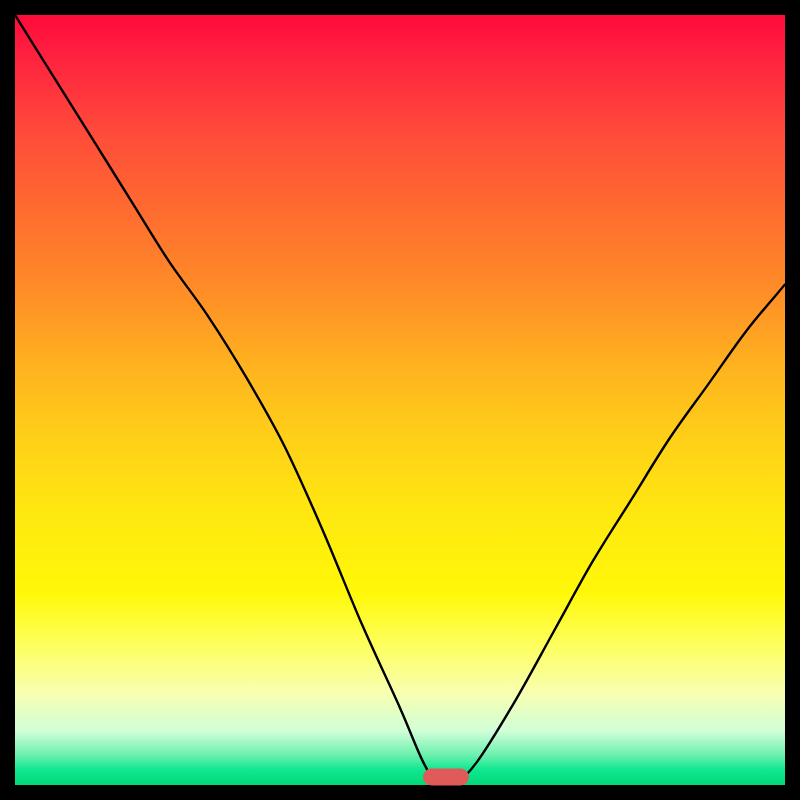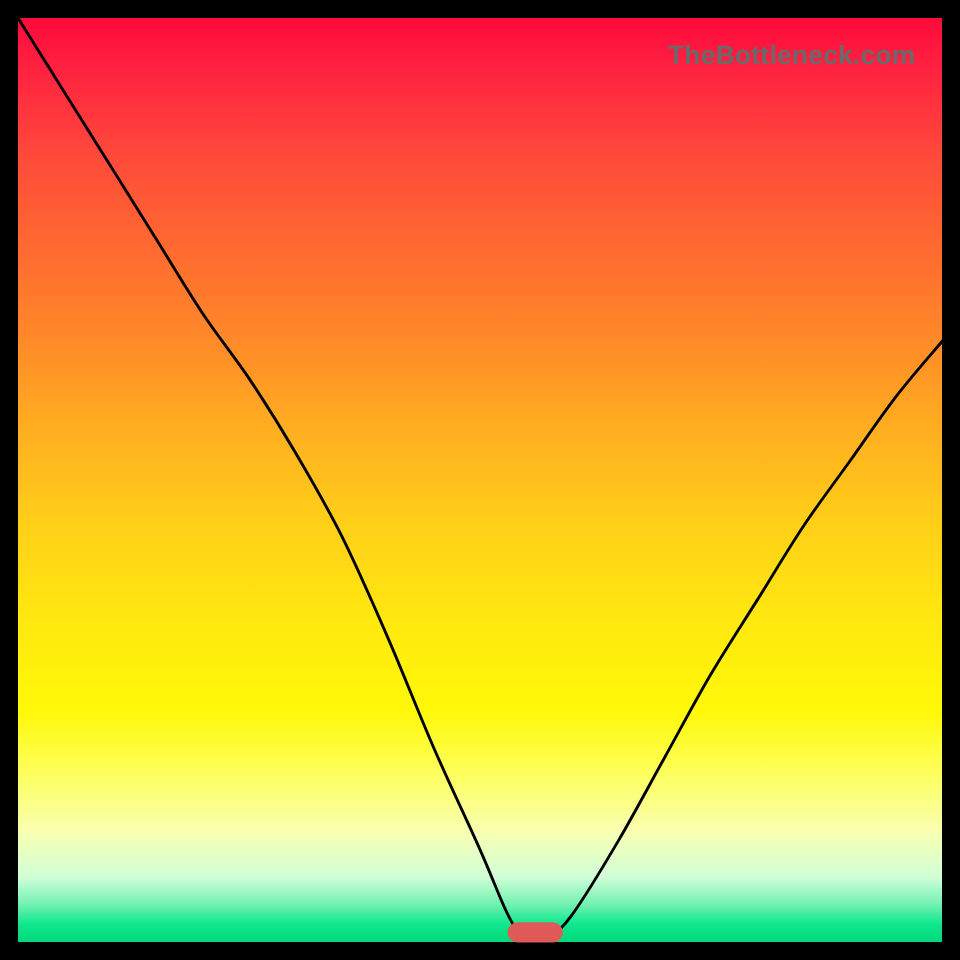--- a/index.html
+++ b/index.html
@@ -61,19 +61,18 @@
     background: #e15a5a;
     z-index: 4;
     transform: translate(-50%, -50%);
   }
 </style>
 </head>
 <body>
 
 <div class="chart-container">
   <div class="plot-area">
-    <div class="watermark">TheBottleneck.com</div>
     <svg class="curve" viewBox="0 0 770 770" preserveAspectRatio="none">
       <path id="curve-path" fill="none" stroke="#000" stroke-width="2.4" stroke-linecap="round" stroke-linejoin="round" d="M 0 0 C 6.416666666666667 10.266666666666671, 25.666666666666664 41.06666666666668, 38.5 61.60000000000002 C 51.333333333333336 82.13333333333337, 64.16666666666667 102.66666666666673, 77 123.20000000000005 C 89.83333333333333 143.73333333333338, 102.66666666666667 164.26666666666662, 115.5 184.79999999999995 C 128.33333333333334 205.3333333333333, 141.16666666666666 227.14999999999998, 154 246.39999999999998 C 166.83333333333334 265.65, 179.66666666666666 281.05, 192.5 300.3 C 205.33333333333334 319.55, 218.16666666666666 340.0833333333333, 231 361.9 C 243.83333333333334 383.71666666666664, 256.6666666666667 405.5333333333333, 269.5 431.2 C 282.3333333333333 456.8666666666667, 295.1666666666667 486.3833333333333, 308 515.9 C 320.8333333333333 545.4166666666666, 333.6666666666667 578.7833333333333, 346.5 608.3 C 359.3333333333333 637.8166666666666, 374.73333333333335 669.9, 385 693 C 395.26666666666665 716.1, 401.68333333333334 734.0666666666666, 408.1 746.9 C 414.5166666666667 759.7333333333333, 418.36666666666673 766.15, 423.50000000000006 770 C 428.6333333333334 773.85, 432.48333333333335 773.85, 438.9 770 C 445.3166666666666 766.15, 451.73333333333335 761.0166666666667, 462 746.9 C 472.26666666666665 732.7833333333333, 487.6666666666667 707.1166666666666, 500.5 685.3 C 513.3333333333334 663.4833333333333, 526.1666666666666 639.1, 539 616 C 551.8333333333334 592.9, 564.6666666666666 568.5166666666667, 577.5 546.7 C 590.3333333333334 524.8833333333334, 603.1666666666666 505.6333333333334, 616 485.1 C 628.8333333333334 464.56666666666666, 641.6666666666666 442.75, 654.5 423.5 C 667.3333333333334 404.25, 680.1666666666666 387.5666666666666, 693 369.59999999999997 C 705.8333333333334 351.6333333333333, 718.6666666666666 332.3833333333334, 731.5 315.70000000000005 C 744.3333333333334 299.0166666666667, 763.5833333333334 277.2, 770 269.5"></path>
     </svg>
     <div class="marker" id="marker" style="left: 431.2px; top: 762.3px;"></div>
   </div>
 </div>
 
 </body></html>

